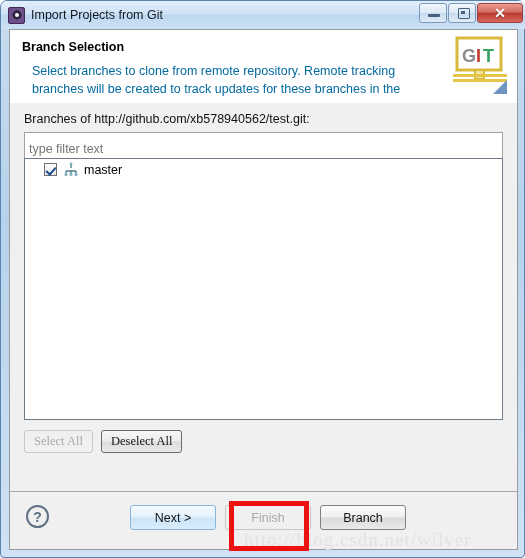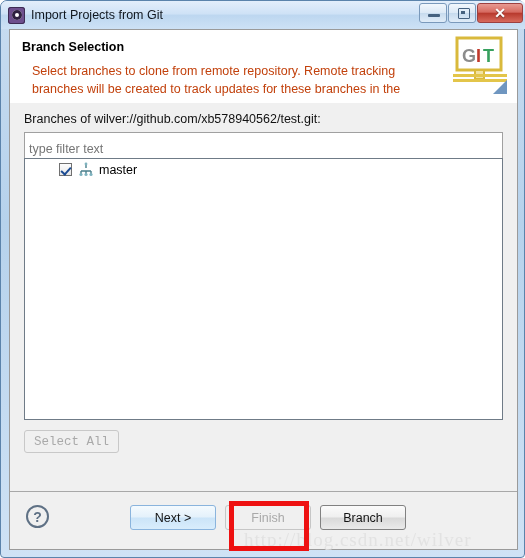--- a/index.html
+++ b/index.html
@@ -118,21 +118,21 @@
     border-bottom: 1px solid #b4b4b4;
     overflow: hidden;
   }
   .header-title {
     position: absolute; left: 12px; top: 10px;
     font-size: 12.5px; font-weight: bold; color: #000000;
   }
   .header-desc {
     position: absolute; left: 22px; top: 32px;
     width: 400px;
-    font-size: 12.5px; color: #c2410c;
+    font-size: 12.5px; color: #0369a1;
     line-height: 18px;
     white-space: pre-line;
   }
   .git-logo {
     position: absolute; right: 6px; top: 4px;
     width: 62px; height: 64px;
   }
 
   
   .content {
@@ -162,21 +162,21 @@
     position: absolute; left: 14px; top: 55px;
     width: 479px; height: 262px;
     box-sizing: border-box;
     background: #ffffff;
     border: 1px solid #6f7b87;
     overflow: hidden;
   }
   .branch-row {
     display: flex; align-items: center;
     height: 21px;
-    padding-left: 34px;
+    padding-left: 19px;
   }
   .chk {
     width: 13px; height: 13px;
     box-sizing: border-box;
     border: 1px solid #707070;
     background: linear-gradient(to bottom, #fdfdfd, #e7e7e7);
     position: relative;
     flex: 0 0 auto;
     margin-right: 6px;
   }
@@ -198,21 +198,21 @@
 
   .list-buttons {
     position: absolute; left: 14px; top: 327px;
     display: flex;
   }
   .sbtn {
     height: 23px;
     min-width: 64px;
     box-sizing: border-box;
     padding: 0 9px;
-    font-family: Liberation Mono, monospace;
+    font-family: Liberation Serif, serif;
     font-size: 12.5px;
     border-radius: 3px;
     background: linear-gradient(to bottom, #f6f6f6 0%, #ededed 48%, #dcdcdc 52%, #e9e9e9 100%);
     border: 1px solid #8d8d8d;
     color: #141414;
     margin-right: 8px;
   }
   .sbtn.disabled {
     color: #a9a9a9;
     border: 1px solid #c8c8c8;
@@ -326,40 +326,41 @@
         <text x="27" y="28" font-family="Liberation Sans, sans-serif" font-size="18" font-weight="bold" fill="#c0392b">I</text>
         <text x="34" y="28" font-family="Liberation Sans, sans-serif" font-size="18" font-weight="bold" fill="#37a05e">T</text>
         <rect x="26" y="36" width="9" height="9" fill="#f2e2a0" stroke="#d9b93c" stroke-width="2"></rect>
         <rect x="4" y="40" width="54" height="3" fill="#e3c54a"></rect>
         <rect x="4" y="45" width="54" height="3" fill="#e3c54a"></rect>
         <path d="M44 60 L58 60 L58 46 Z" fill="#6f96c0"></path>
       </svg>
     </div>
 
     <div class="content">
-      <div class="branches-label">Branches of wilver://github.com/xb578940562/test.git:</div>
+      <div class="branches-label">Branches of http://github.com/xb578940562/test.git:</div>
 
       <input class="filter-input" type="text" placeholder="type filter text" style="">
 
       <div class="branch-list">
         <div class="branch-row">
           <div class="chk"></div>
           <svg class="branch-icon" viewBox="0 0 16 16">
             <path d="M8 2 L8 6 M3 9 L13 9 M3 9 L3 12 M8 9 L8 12 M13 9 L13 12" stroke="#4a7f8c" stroke-width="1.4" fill="none"></path>
             <circle cx="8" cy="2" r="1.4" fill="#7fb3bf"></circle>
             <circle cx="3" cy="12.5" r="1.6" fill="#7fb3bf"></circle>
             <circle cx="8" cy="12.5" r="1.6" fill="#7fb3bf"></circle>
             <circle cx="13" cy="12.5" r="1.6" fill="#7fb3bf"></circle>
           </svg>
           <span class="branch-label">master</span>
         </div>
       </div>
 
       <div class="list-buttons">
         <button class="sbtn disabled">Select All</button>
+        <button class="sbtn strong">Deselect All</button>
       </div>
     </div>
 
     <div class="footer">
       <div class="help-icon">?</div>
       <div class="fbtns">
         <button class="fbtn primary">Next &gt;</button>
         <button class="fbtn disabled">Finish</button>
         <button class="fbtn">Branch</button>
       </div>

